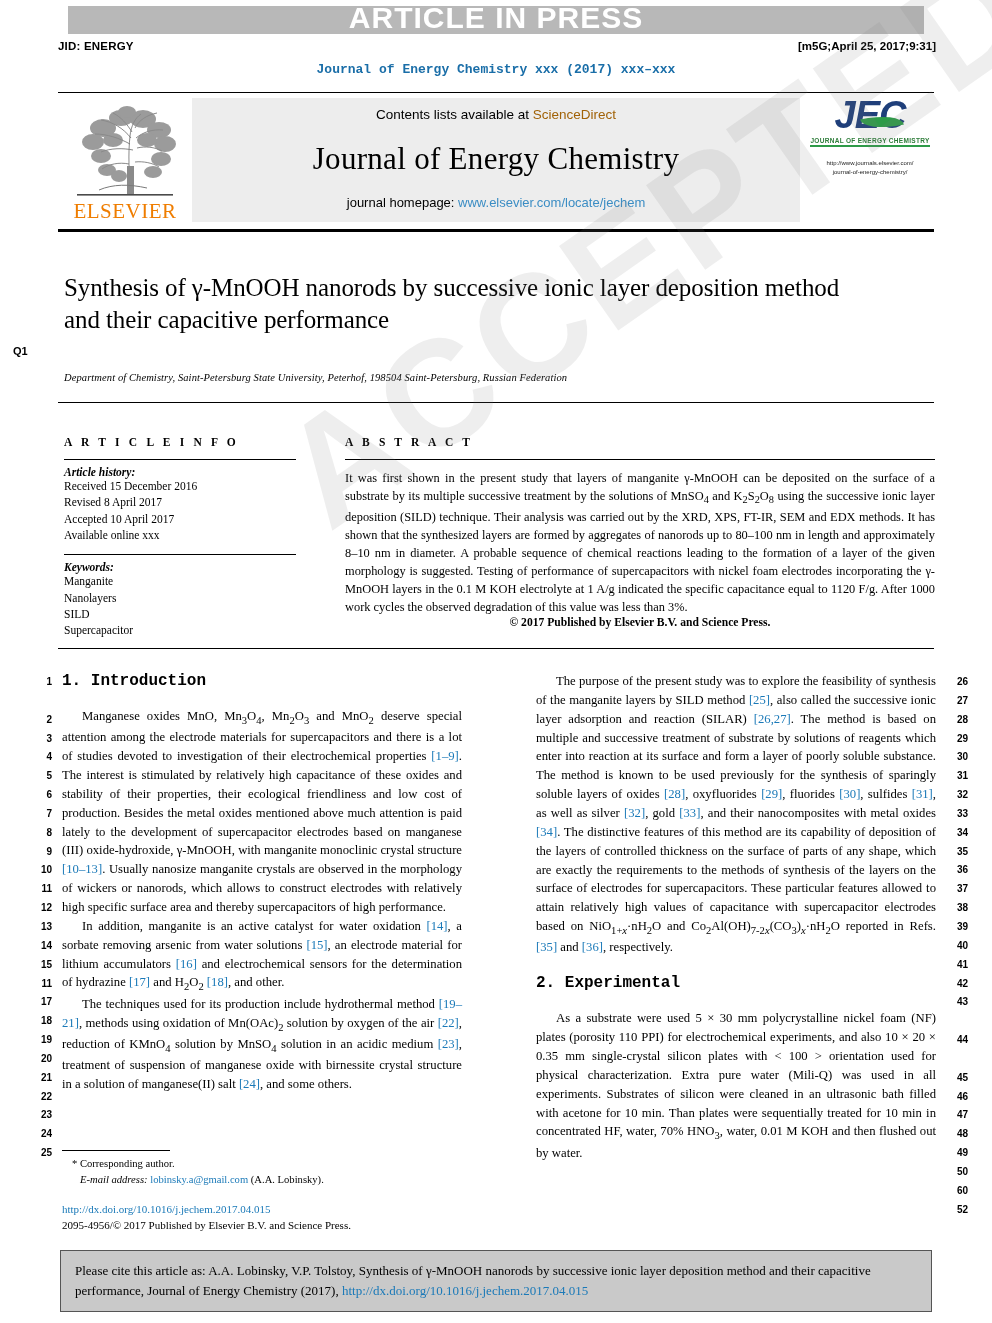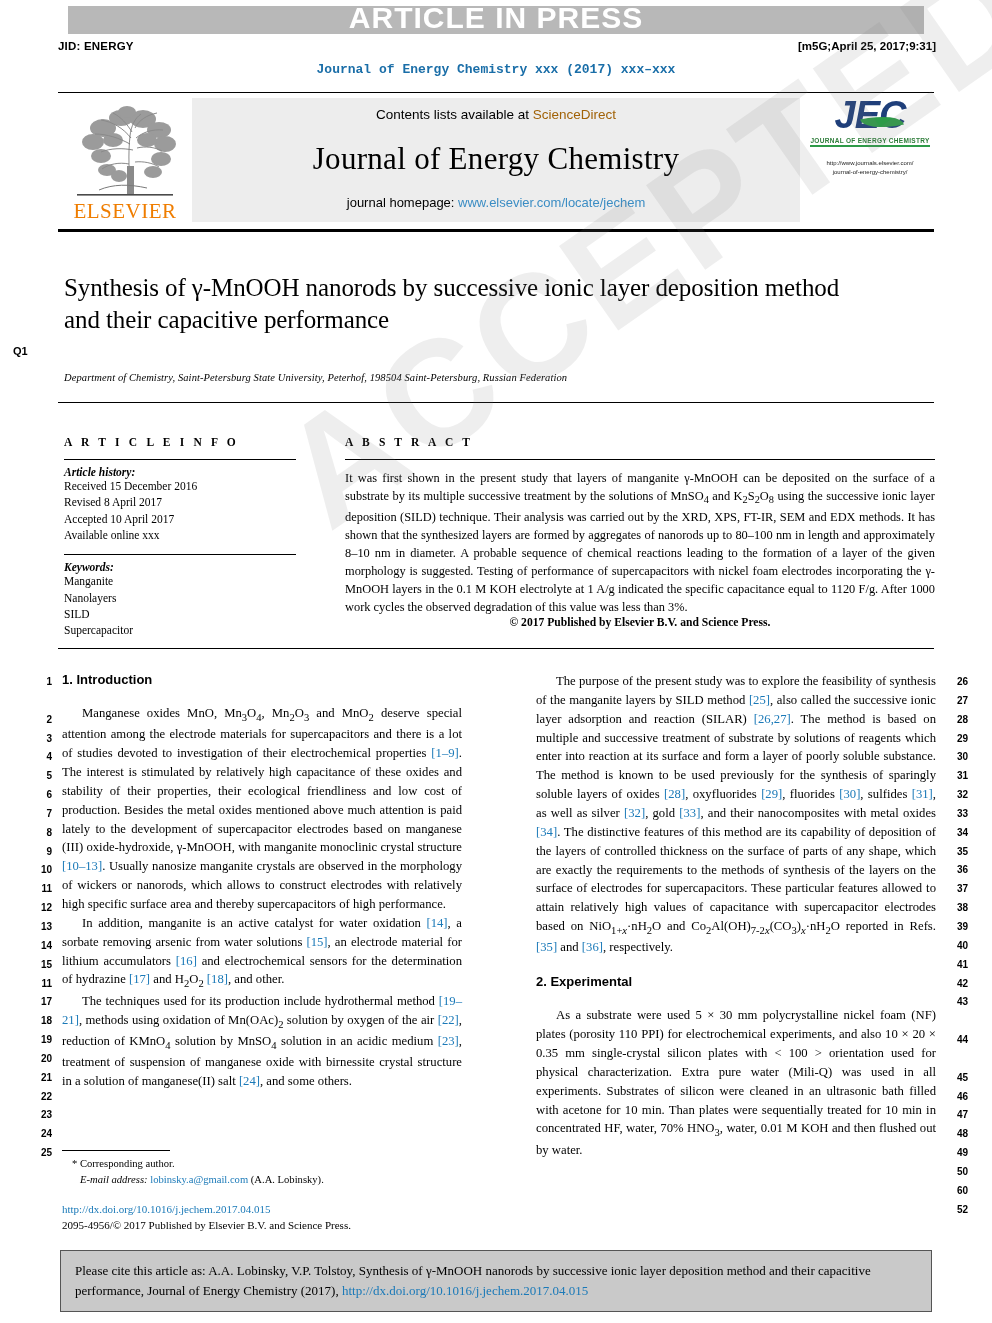--- a/index.html
+++ b/index.html
@@ -309,23 +309,23 @@
   .col {
     position: absolute;
     top: 672px;
     width: 400px;
     font-family: "Liberation Serif", serif;
   }
   .col-left  { left: 62px; }
   .col-right { left: 536px; }
 
   .head2 {
-    font-family: Liberation Sans, sans-serif;
-    font-weight: bold;
-    font-size: 13px;
+    font-family: Liberation Mono, monospace;
+    font-weight: bold;
+    font-size: 16px;
     margin-bottom: 17px;
     position: relative;
   }
   .para {
     font-size: 12.7px;
     line-height: 1.485;
     text-align: justify;
     text-indent: 20px;
     margin: 0;
     position: relative;

